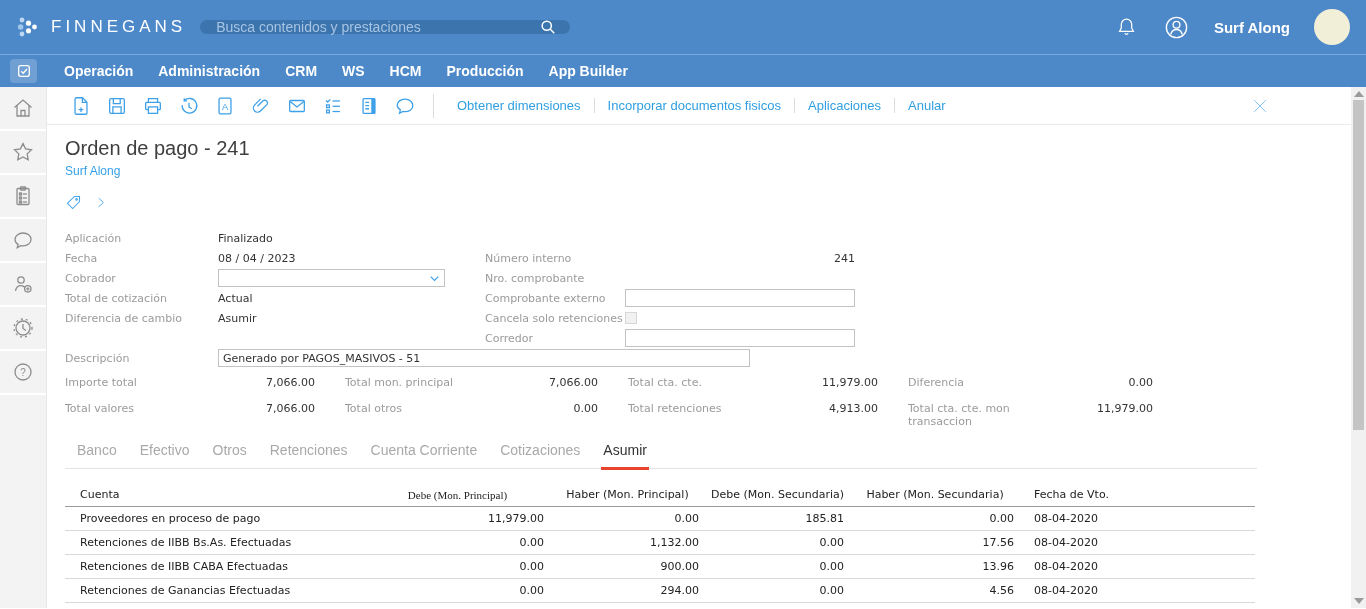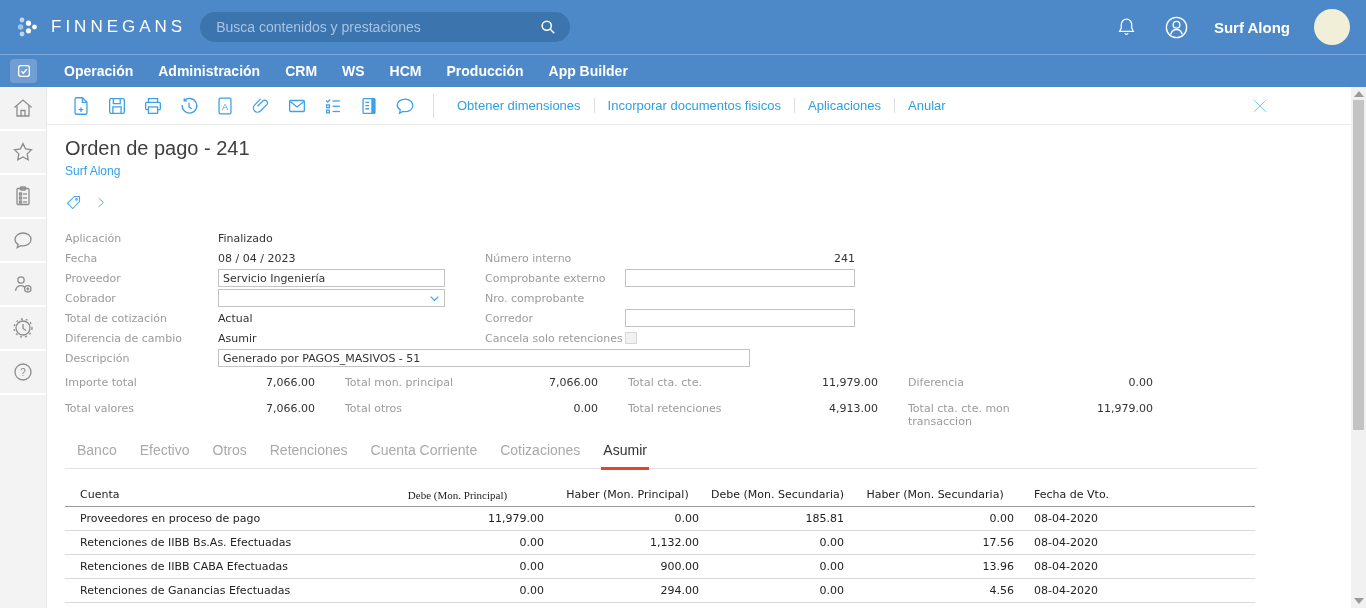--- a/index.html
+++ b/index.html
@@ -5,21 +5,21 @@
   * { margin:0; padding:0; box-sizing:border-box; }
   html,body { background:#888; }
   .app { width:1366px; height:609px; position:relative; background:#fff; overflow:hidden;
          font-family:"Liberation Sans", sans-serif; }
 
   
   .topbar { height:55px; background:#4d88c8; display:flex; align-items:center; padding:0 16px;
             border-bottom:1px solid #7ba8da; }
   .logo { display:flex; align-items:center; gap:9px; }
   .brand { color:#fff; font-size:17px; letter-spacing:4px; font-weight:normal; }
-  .search-pill { margin-left:14px; width:370px; height:30px; border-radius:16px; background:#3c74ad;
+  .search-pill { margin-left:14px; width:370px; height:14px; border-radius:16px; background:#3c74ad;
                  display:flex; align-items:center; padding:0 12px 0 16px; }
   .search-pill input { flex:1; background:transparent; border:none; outline:none; color:#dce9f6;
                        font-size:14px; font-family:"Liberation Sans",sans-serif; }
   .search-pill input::placeholder { color:#a6c4e4; }
   .top-right { margin-left:auto; display:flex; align-items:center; gap:24px; }
   .user-name { color:#fff; font-size:15px; font-weight:bold; }
   .avatar { width:36px; height:36px; border-radius:50%; background:#f2efd8; }
 
   
   .navbar { height:32px; background:#4d88c8; display:flex; align-items:center; padding:0 10px; gap:25px; }
@@ -305,24 +305,20 @@
           <div class="fcol-left">
             <div class="frow">
               <span class="flabel">Aplicación</span>
               <span class="fstatic">Finalizado</span>
             </div>
             <div class="frow">
               <span class="flabel">Fecha</span>
               <span class="fstatic">08 / 04 / 2023</span>
             </div>
             <div class="frow">
-              <span class="flabel">Proveedor</span>
-              <input class="txt-input w-prov" value="Servicio Ingeniería" style="">
-            </div>
-            <div class="frow">
               <span class="flabel">Cobrador</span>
               <div class="select-box">
                 <svg width="13" height="13" viewBox="0 0 24 24" fill="none" stroke="#3da0e8" stroke-width="2.2">
                   <path d="M5 8.5l7 7 7-7"></path>
                 </svg>
               </div>
             </div>
             <div class="frow">
               <span class="flabel">Total de cotización</span>
               <span class="fstatic">Actual</span>
@@ -332,33 +328,33 @@
               <span class="fstatic">Asumir</span>
             </div>
           </div>
 
           <div class="fcol-right">
             <div class="frow">
               <span class="flabel-r">Número interno</span>
               <span class="fstatic num-right">241</span>
             </div>
             <div class="frow">
+              <span class="flabel-r">Nro. comprobante</span>
+            </div>
+            <div class="frow">
               <span class="flabel-r">Comprobante externo</span>
               <input class="txt-input w-right" value="" style="">
             </div>
             <div class="frow">
-              <span class="flabel-r">Nro. comprobante</span>
+              <span class="flabel-r">Cancela solo retenciones</span>
+              <div class="checkbox"></div>
             </div>
             <div class="frow">
               <span class="flabel-r">Corredor</span>
               <input class="txt-input w-right" value="" style="">
-            </div>
-            <div class="frow">
-              <span class="flabel-r">Cancela solo retenciones</span>
-              <div class="checkbox"></div>
             </div>
           </div>
 
           <div class="desc-row">
             <span class="flabel">Descripción</span>
             <input class="txt-input w-desc" value="Generado por PAGOS_MASIVOS - 51" style="">
           </div>
         </div>
 
         

